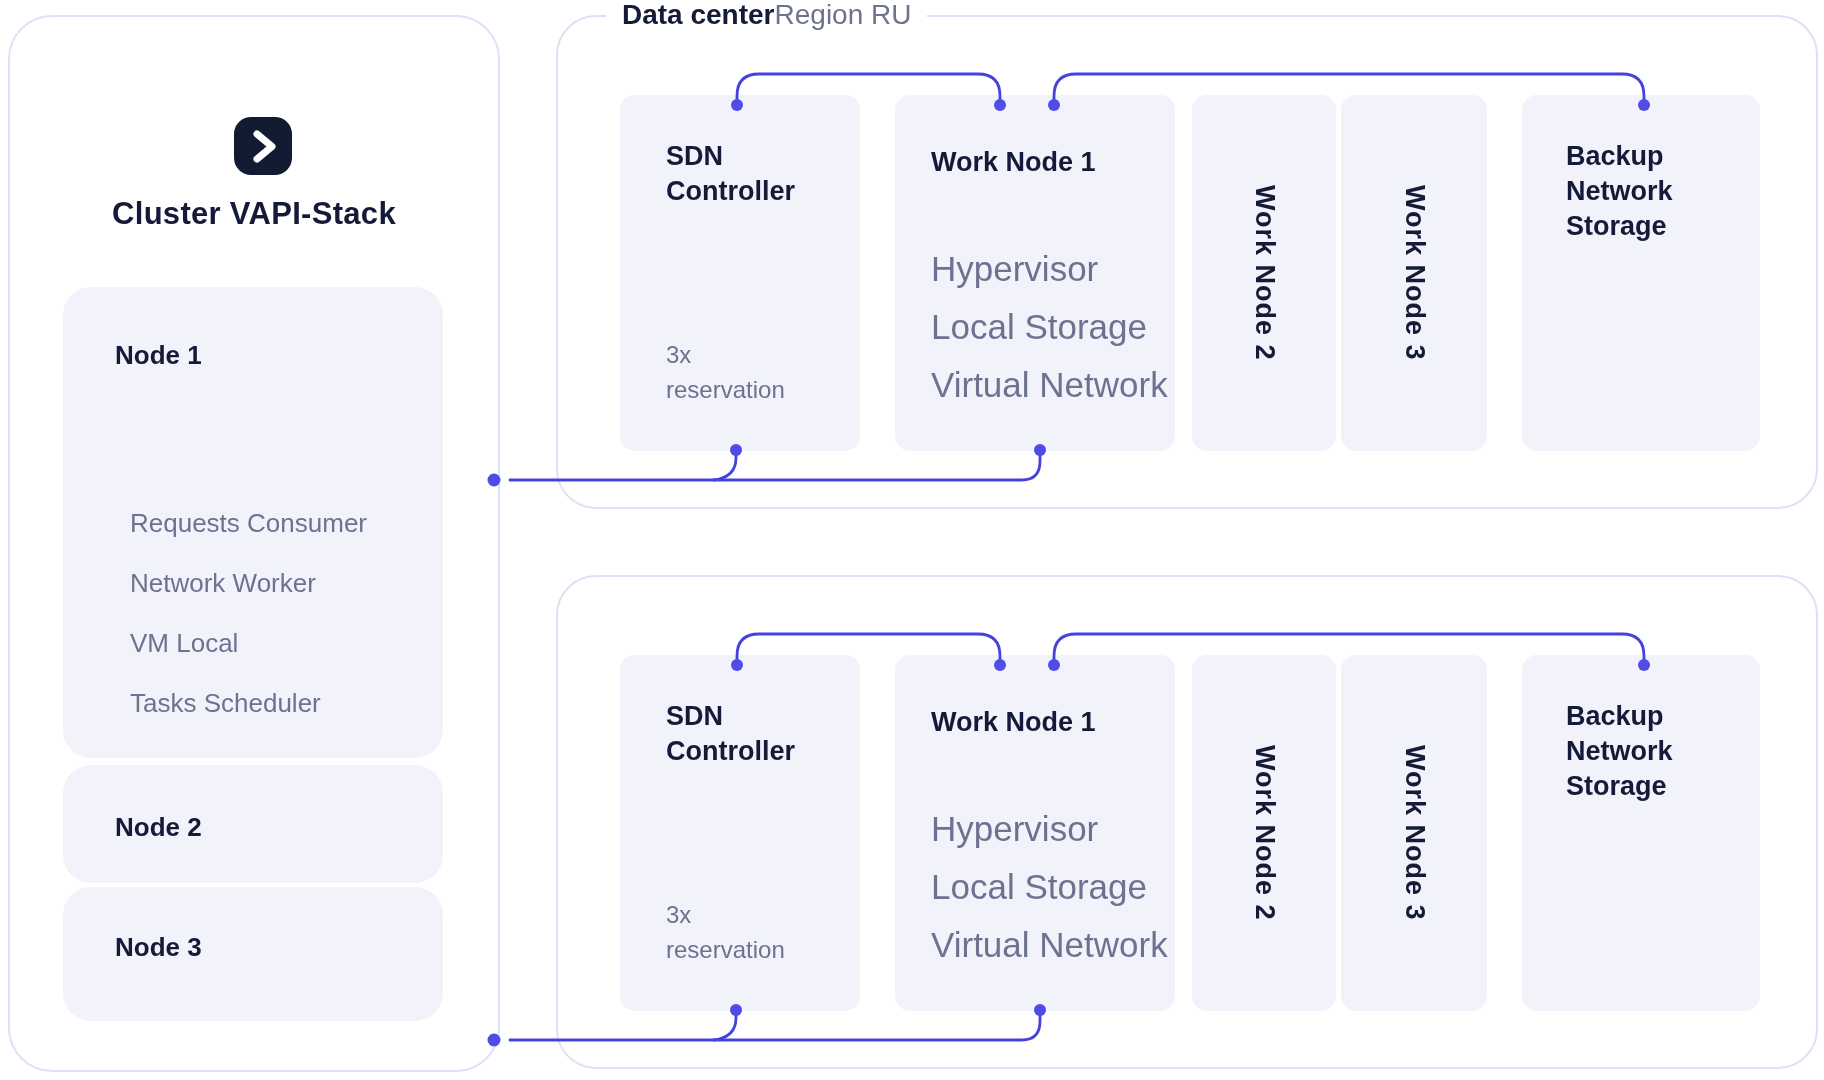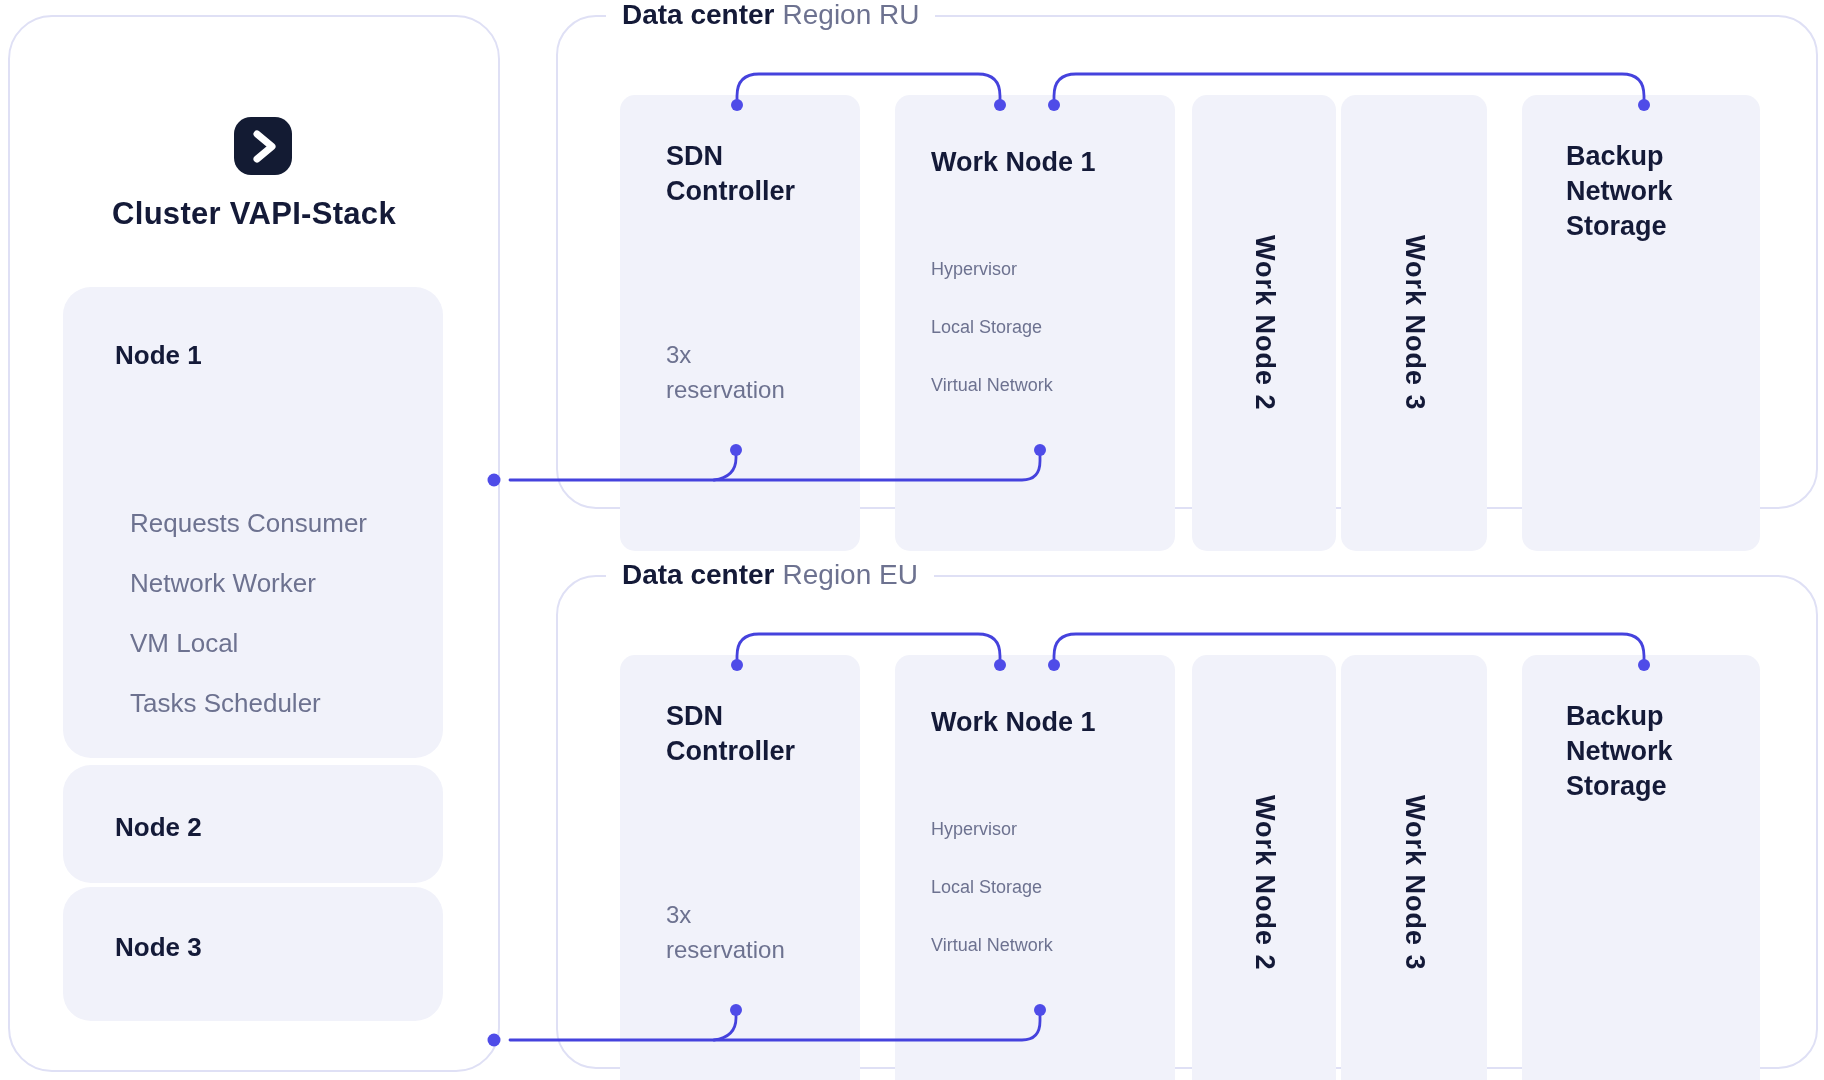--- a/index.html
+++ b/index.html
@@ -45,34 +45,34 @@
   .dc-frame{
     position:absolute;left:556px;width:1262px;height:494px;
     border:2px solid var(--frame-border);border-radius:40px;background:#fff;
     box-sizing:border-box;
   }
   .dc-title{
     position:absolute;left:606px;transform:translateY(-50%);
     background:#fff;padding:2px 16px;font-size:28px;white-space:nowrap;
   }
   .dc-title .dc-label{font-weight:700;color:var(--navy);}
-  .dc-title .dc-region{font-weight:500;color:var(--gray);margin-left:8px;}
+  .dc-title .dc-region{font-weight:500;color:var(--gray);}
 
   
   .card{
-    position:absolute;height:456px;background:var(--card);border-radius:15px;
+    position:absolute;height:356px;background:var(--card);border-radius:15px;
     box-sizing:border-box;
   }
   .card .card-title{
     position:absolute;font-size:27px;font-weight:700;color:var(--navy);line-height:35px;
   }
   .card .card-body{
     position:absolute;font-size:24px;color:var(--gray);line-height:35px;
   }
-  .card .card-items div{font-size:18px;color:var(--gray);line-height:36px;margin-bottom:22px;}
+  .card .card-items div{font-size:35px;color:var(--gray);line-height:36px;margin-bottom:22px;}
   .card.vertical{display:flex;align-items:center;justify-content:center;}
   .card.vertical .vtext{
     writing-mode:vertical-rl;font-size:27px;font-weight:700;color:var(--navy);
     letter-spacing:1px;
   }
 
   
   #wires{position:absolute;left:0;top:0;width:1824px;height:1080px;pointer-events:none;}
   #wires path{fill:none;stroke:var(--line);stroke-width:2.8;stroke-linecap:round;}
   #wires circle{fill:var(--dot);}
@@ -134,23 +134,20 @@
 
   <div class="card vertical" style="left:1341px;top:95px;width:146px;">
     <div class="vtext">Work Node 3</div>
   </div>
 
   <div class="card" style="left:1522px;top:95px;width:238px;">
     <div class="card-title" style="left:44px;top:44px;width:150px;">Backup Network Storage</div>
   </div>
 
   <div class="dc-frame" style="top:575px;"></div>
-  <div class="dc-title" style="top:575px;">
-    <span class="dc-label">Data center</span><span class="dc-region">Region EU</span>
-  </div>
 
   <div class="card" style="left:620px;top:655px;width:240px;">
     <div class="card-title" style="left:46px;top:44px;width:160px;">SDN Controller</div>
     <div class="card-body" style="left:46px;top:242px;width:150px;">3x reservation</div>
   </div>
 
   <div class="card" style="left:895px;top:655px;width:280px;">
     <div class="card-title" style="left:36px;top:50px;">Work Node 1</div>
     <div class="card-items" style="position:absolute;left:36px;top:156px;">
       <div>Hypervisor</div>

